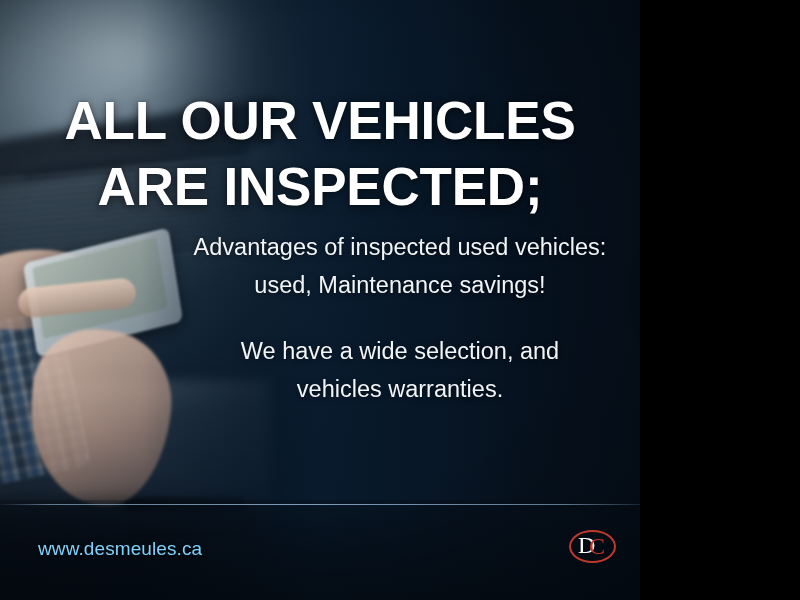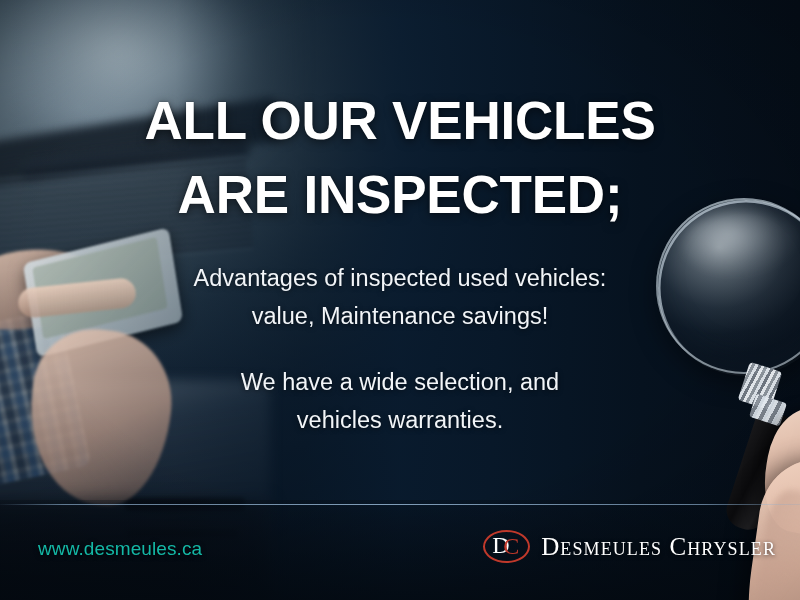--- a/index.html
+++ b/index.html
@@ -7,21 +7,21 @@
     margin: 0;
     padding: 0;
     background: #000;
   }
   body {
     font-family: "Liberation Sans", sans-serif;
   }
 
   .banner {
     position: relative;
-    width: 800px;
+    width: 640px;
     height: 600px;
     overflow: hidden;
     background: #071527;
   }
 
   
 
   
   .bg-base {
     position: absolute;
@@ -305,33 +305,32 @@
     top: 56px;
     text-align: center;
     color: #ffffff;
     font-size: 53px;
     font-weight: bold;
     line-height: 1.10;
     letter-spacing: -0.2px;
     text-shadow: 0 2px 10px rgba(0,0,0,0.55), 0 0 2px rgba(0,0,0,0.35);
   }
   .headline-line { display: block; }
-  .headline-line.l2 { margin-top: 16px; }
+  .headline-line.l2 { margin-top: 8px; }
 
   .body-block {
     position: absolute;
     left: 86px;
     width: 628px;
     top: 228px;
     text-align: center;
     color: #f2f5f8;
     font-size: 23.5px;
     line-height: 1.62;
     text-shadow: 0 1px 5px rgba(0,0,0,0.55);
-    margin-top: 31px;
   }
   .para-2 { margin-top: 28px; }
 
   
   .divider {
     position: absolute;
     left: 0; right: 0;
     top: 504px;
     height: 1px;
     background: linear-gradient(90deg,
@@ -340,21 +339,21 @@
       rgba(163,196,226,0.78) 48%,
       rgba(150,186,219,0.62) 88%,
       rgba(120,160,200,0.18) 100%);
   }
 
   
   .site-url {
     position: absolute;
     left: 38px;
     top: 538px;
-    color: #14b8a6;
+    color: #7dd3fc;
     font-size: 19px;
     letter-spacing: 0.1px;
     text-shadow: 0 1px 5px rgba(0,0,0,0.7);
   }
 
   .logo {
     position: absolute;
     right: 24px;
     top: 530px;
     display: flex;
@@ -435,34 +434,33 @@
   </div>
 
   <h1 class="headline">
     <span class="headline-line l1">ALL OUR VEHICLES</span>
     <span class="headline-line l2">ARE INSPECTED;</span>
   </h1>
 
   <div class="body-block">
     <div class="para-1">
       <div>Advantages of inspected used vehicles:</div>
-      <div>value, Maintenance savings!</div>
+      <div>used, Maintenance savings!</div>
     </div>
     <div class="para-2">
       <div>We have a wide selection, and</div>
       <div>vehicles warranties.</div>
     </div>
   </div>
 
   <div class="divider"></div>
 
   <div class="site-url">www.desmeules.ca</div>
 
   <div class="logo">
     <div class="logo-mark">
       <div class="logo-ellipse"></div>
       <div class="logo-d">D</div>
       <div class="logo-c">C</div>
     </div>
-    <div class="logo-text">Desmeules Chrysler</div>
   </div>
 
 </div>
 
 </body></html>

